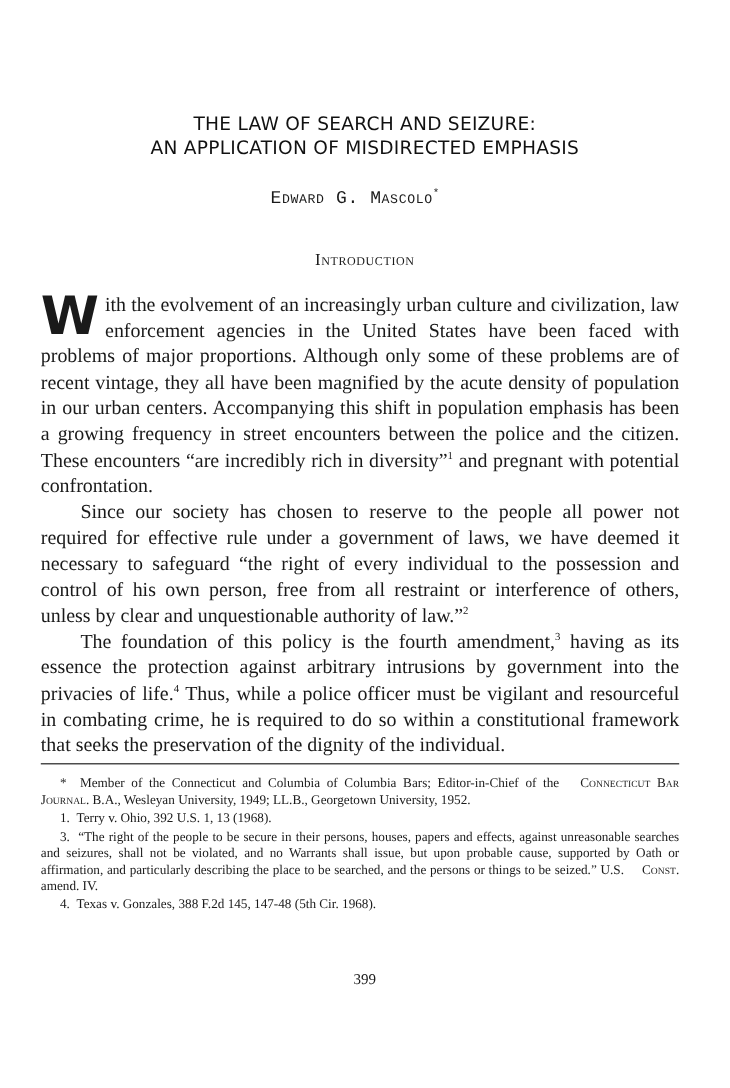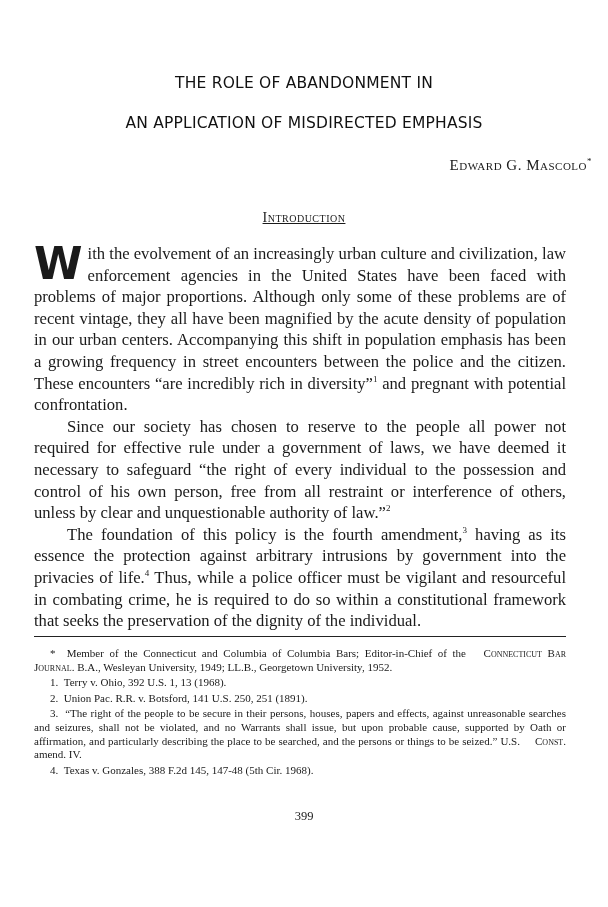--- a/index.html
+++ b/index.html
@@ -1,61 +1,60 @@
 <!DOCTYPE html>
 <html><head>
 <meta charset="utf-8">
 <style>
   html, body { margin: 0; padding: 0; background: #ffffff; }
   body { width: 608px; height: 907px; position: relative; overflow: hidden; color: #1a1a1a; }
   .page { position: absolute; left: 0; top: 0; width: 608px; height: 907px; }
   .title { position: absolute; left: 0; width: 608px; text-align: center;
            font-family: "DejaVu Sans", sans-serif; font-size: 15.5px; letter-spacing: 0.2px; color: #111; }
-  .author { position: absolute; left: 0; width: 592px; top: 156px; text-align: right;
-            font-family: Liberation Serif, serif; font-size: 15px; font-variant: small-caps; letter-spacing: 0.5px; }
+  .author { position: absolute; left: 0; width: 592px; top: 156px; text-align: center;
+            font-family: Liberation Mono, monospace; font-size: 15px; font-variant: small-caps; letter-spacing: 0.5px; }
   .author sup { font-size: 9px; }
   .section { position: absolute; left: 0; width: 608px; top: 210px; text-align: center;
-             font-family: "Liberation Serif", serif; font-size: 14px; font-variant: small-caps; letter-spacing: 0.5px; text-decoration: underline; }
+             font-family: "Liberation Serif", serif; font-size: 14px; font-variant: small-caps; letter-spacing: 0.5px; }
   .body { position: absolute; left: 34px; width: 532px; top: 243px;
           font-family: "Liberation Serif", serif; font-size: 16.6px; line-height: 21.6px; text-align: justify; }
   .body p { margin: 0; }
   .body p.indent { text-indent: 33px; margin-top: 0px; }
   .dropcap { float: left; font-family: "DejaVu Sans", sans-serif; font-weight: bold; font-size: 44px; line-height: 38px; margin: 2px 5px 0 0; }
   .body sup, .fn sup { font-size: 9px; line-height: 0; }
   .rule { position: absolute; left: 34px; width: 532px; top: 636px; border-top: 1px solid #222; }
   .fn { position: absolute; left: 34px; width: 532px; top: 647px;
         font-family: "Liberation Serif", serif; font-size: 11px; line-height: 13.6px; text-align: justify; }
   .fn p { margin: 0 0 2px 0; text-indent: 16px; }
   .sc { font-variant: small-caps; padding-left: 12px; }
   .folio { position: absolute; left: 0; width: 608px; top: 809px; text-align: center;
            font-family: Liberation Serif, serif; font-size: 12.5px; }
 </style>
 </head>
 <body>
 
 <div class="page">
-  <div class="title" style="top:74px">THE ROLE OF ABANDONMENT IN</div>
+  <div class="title" style="top:94px">THE LAW OF SEARCH AND SEIZURE:</div>
   <div class="title" style="top:114px">AN APPLICATION OF MISDIRECTED EMPHASIS</div>
 
   <div class="author">
     <span>Edward G. Mascolo</span><sup>*</sup>
   </div>
 
   <div class="section">Introduction</div>
 
   <div class="body">
     <p><span class="dropcap">W</span><span>ith the evolvement of an increasingly urban culture and civilization, law enforcement agencies in the United States have been faced with problems of major proportions. Although only some of these problems are of recent vintage, they all have been magnified by the acute density of population in our urban centers. Accompanying this shift in population emphasis has been a growing frequency in street encounters between the police and the citizen. These encounters “are incredibly rich in diversity”</span><sup>1</sup><span> and pregnant with potential confrontation.</span></p>
     <p class="indent"><span>Since our society has chosen to reserve to the people all power not required for effective rule under a government of laws, we have deemed it necessary to safeguard “the right of every individual to the possession and control of his own person, free from all restraint or interference of others, unless by clear and unquestionable authority of law.”</span><sup>2</sup></p>
     <p class="indent"><span>The foundation of this policy is the fourth amendment,</span><sup>3</sup><span> having as its essence the protection against arbitrary intrusions by government into the privacies of life.</span><sup>4</sup><span> Thus, while a police officer must be vigilant and resourceful in combating crime, he is required to do so within a constitutional framework that seeks the preservation of the dignity of the individual.</span></p>
   </div>
 
   <div class="rule"></div>
 
   <div class="fn">
     <p><span>*</span>&nbsp;&nbsp;<span>Member of the Connecticut and Columbia of Columbia Bars; Editor-in-Chief of the </span><span class="sc">Connecticut Bar Journal</span><span>. B.A., Wesleyan University, 1949; LL.B., Georgetown University, 1952.</span></p>
     <p>1.&nbsp;&nbsp;Terry v. Ohio, 392 U.S. 1, 13 (1968).</p>
-    <p>2.&nbsp;&nbsp;Union Pac. R.R. v. Botsford, 141 U.S. 250, 251 (1891).</p>
     <p><span>3.&nbsp;&nbsp;“The right of the people to be secure in their persons, houses, papers and effects, against unreasonable searches and seizures, shall not be violated, and no Warrants shall issue, but upon probable cause, supported by Oath or affirmation, and particularly describing the place to be searched, and the persons or things to be seized.” U.S. </span><span class="sc">Const.</span><span> amend. IV.</span></p>
     <p>4.&nbsp;&nbsp;Texas v. Gonzales, 388 F.2d 145, 147-48 (5th Cir. 1968).</p>
   </div>
 
   <div class="folio">399</div>
 </div>
 
 </body></html>

